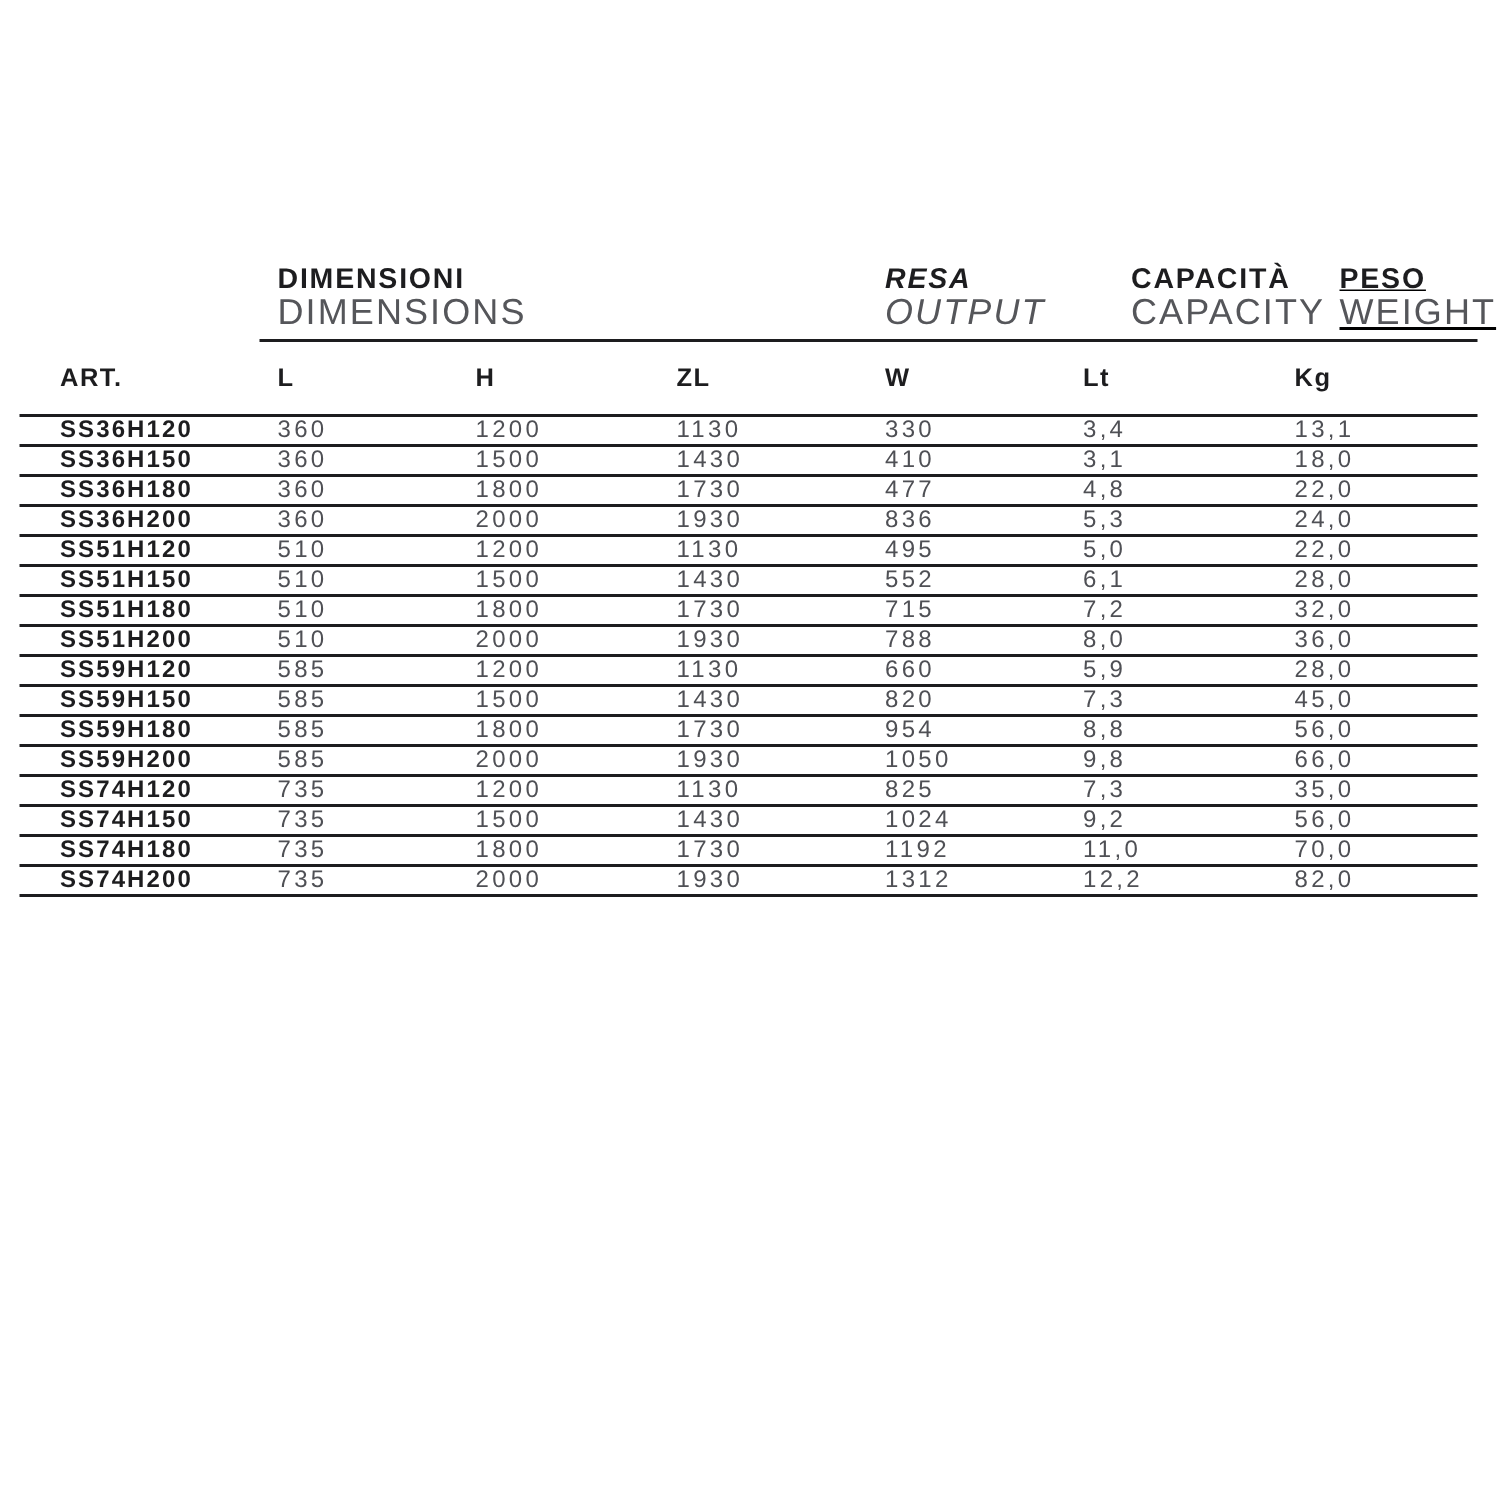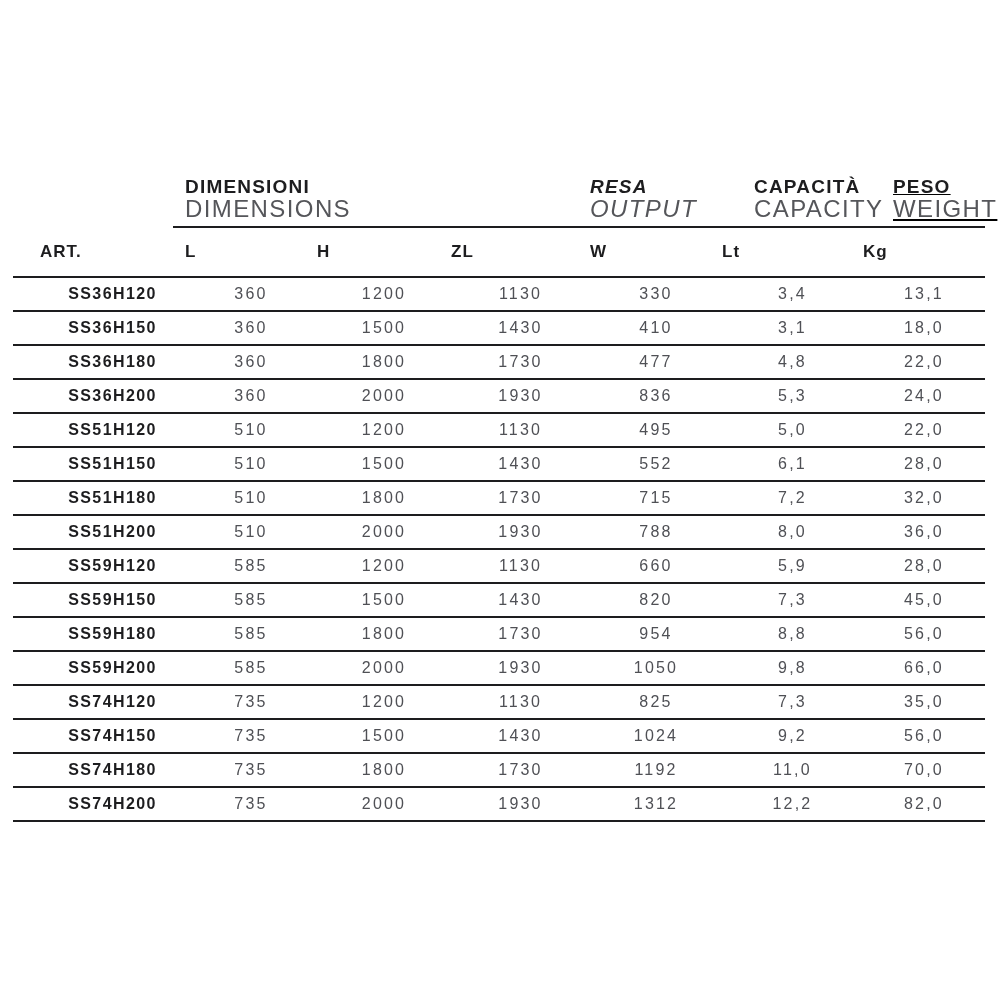--- a/index.html
+++ b/index.html
@@ -74,23 +74,22 @@
   }
   .subheader-cell {
     font-size: 17px;
     letter-spacing: 1px;
     font-weight: 600;
     color: #1d1d1f;
     white-space: nowrap;
   }
   .subheader-cell.first { padding-left: 27px; }
   .data-row {
-    height: 34px;
+    height: 20px;
     border-bottom: 2px solid #1d1d1f;
-    text-align: center;
   }
   .cell {
     font-size: 16px;
     letter-spacing: 2.2px;
     color: #4f5055;
     font-weight: 400;
     white-space: nowrap;
   }
   .cell.art {
     padding-left: 27px;

